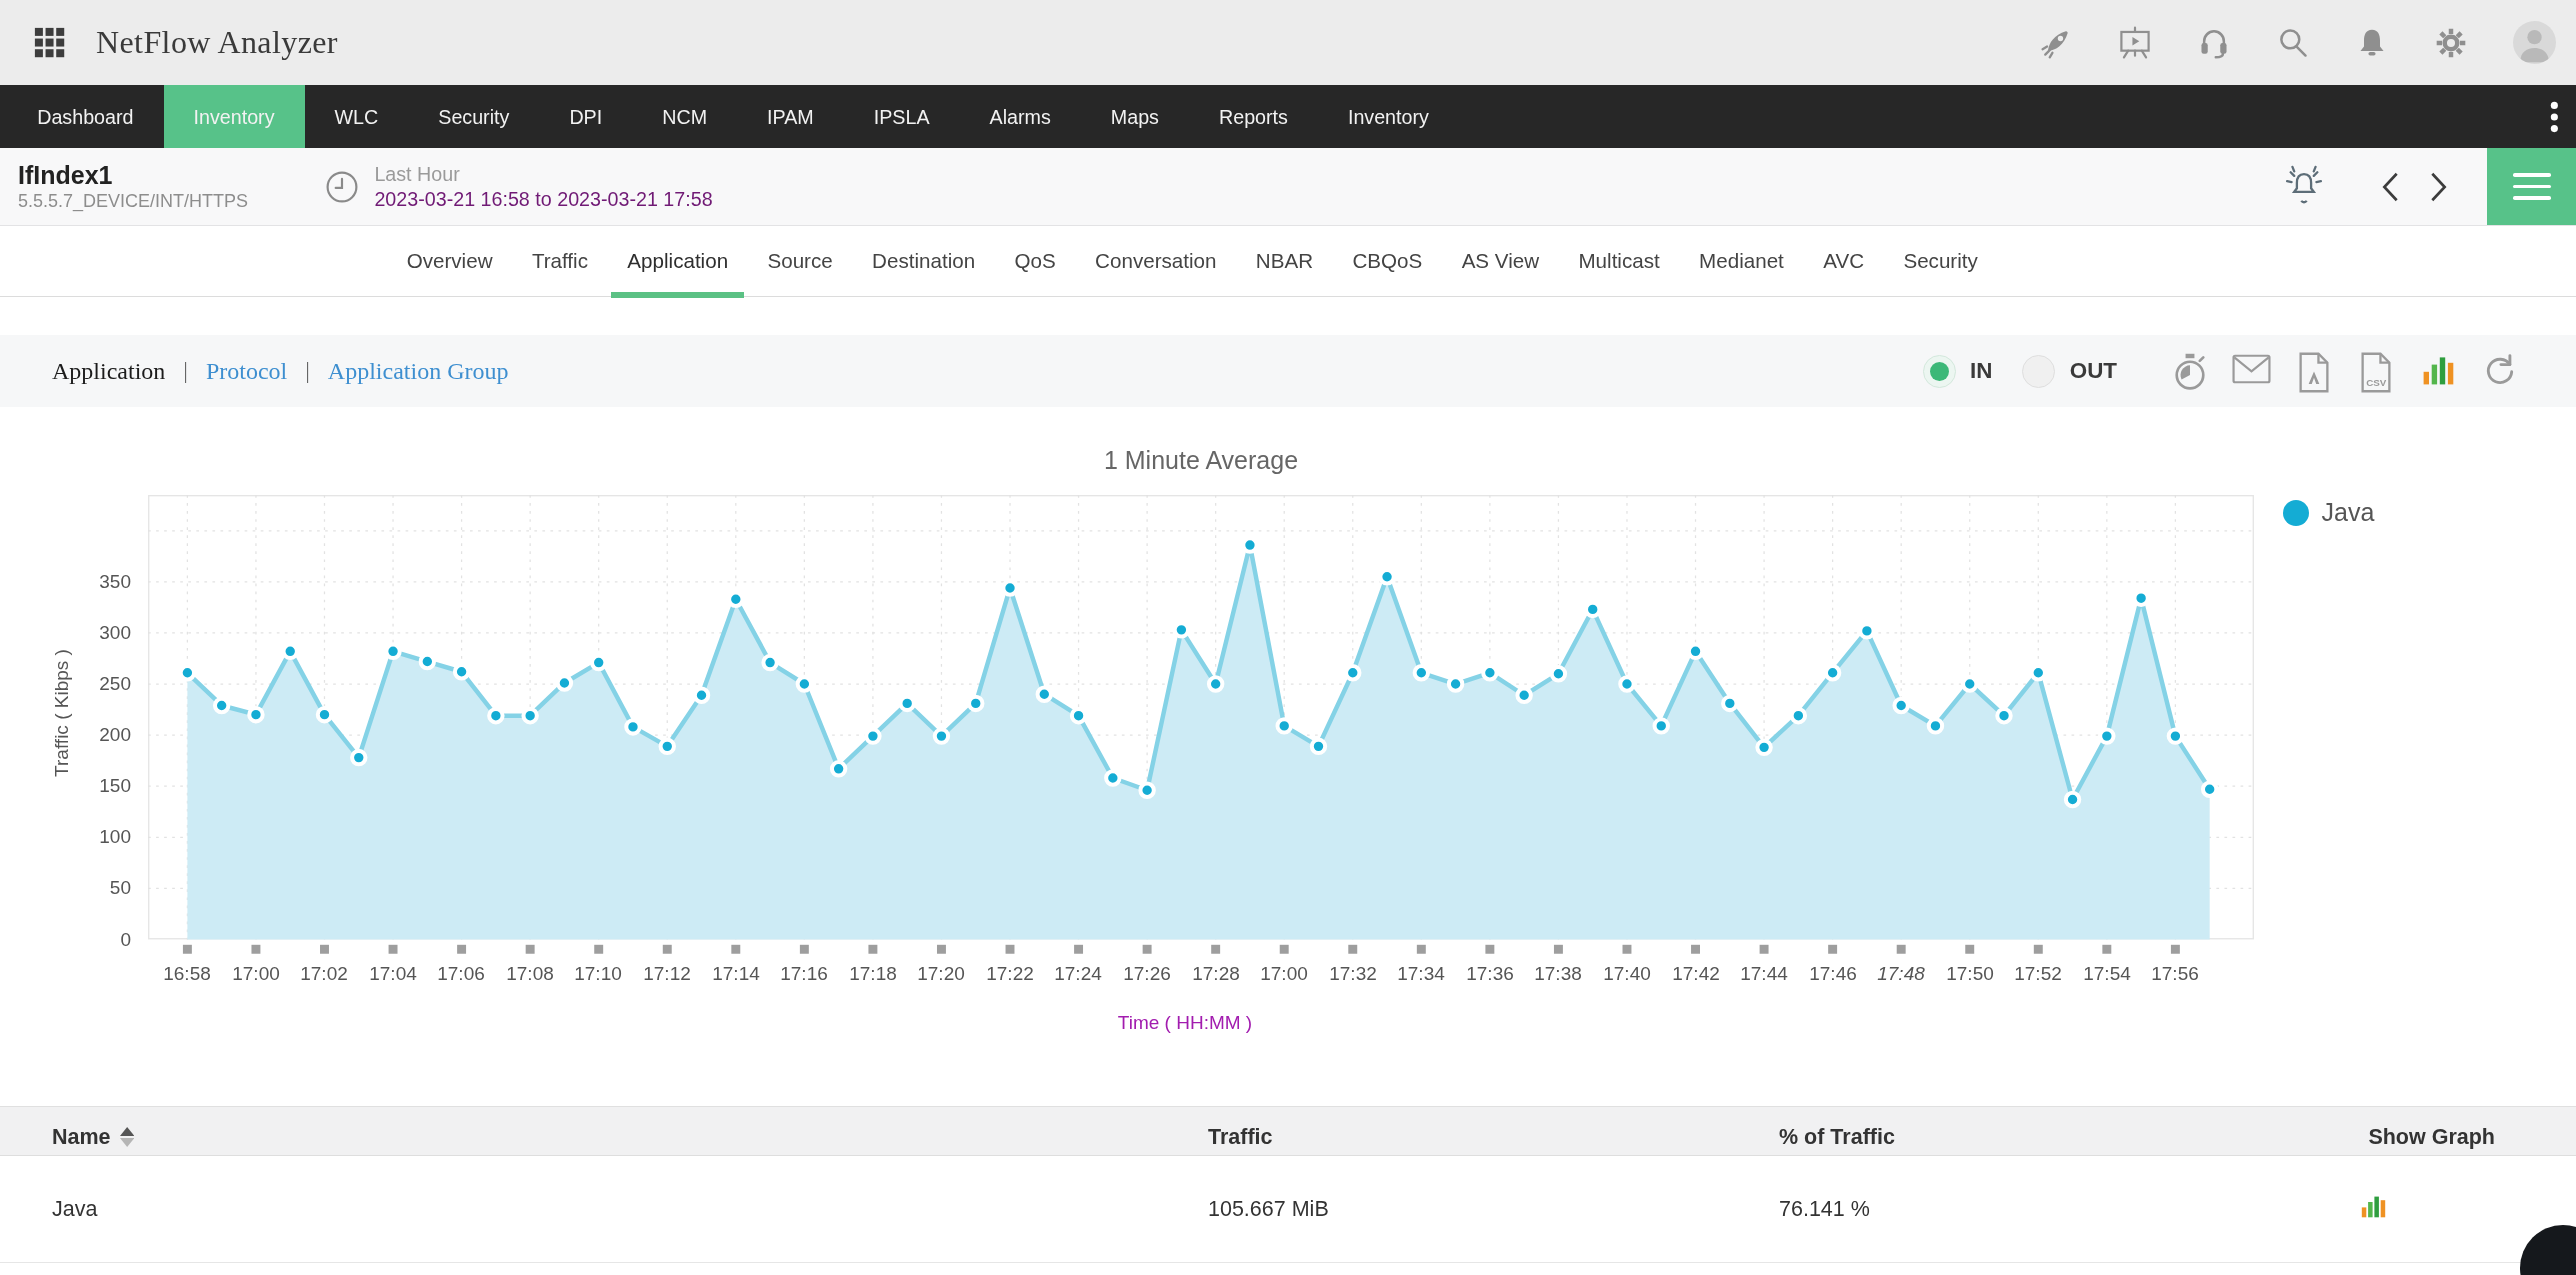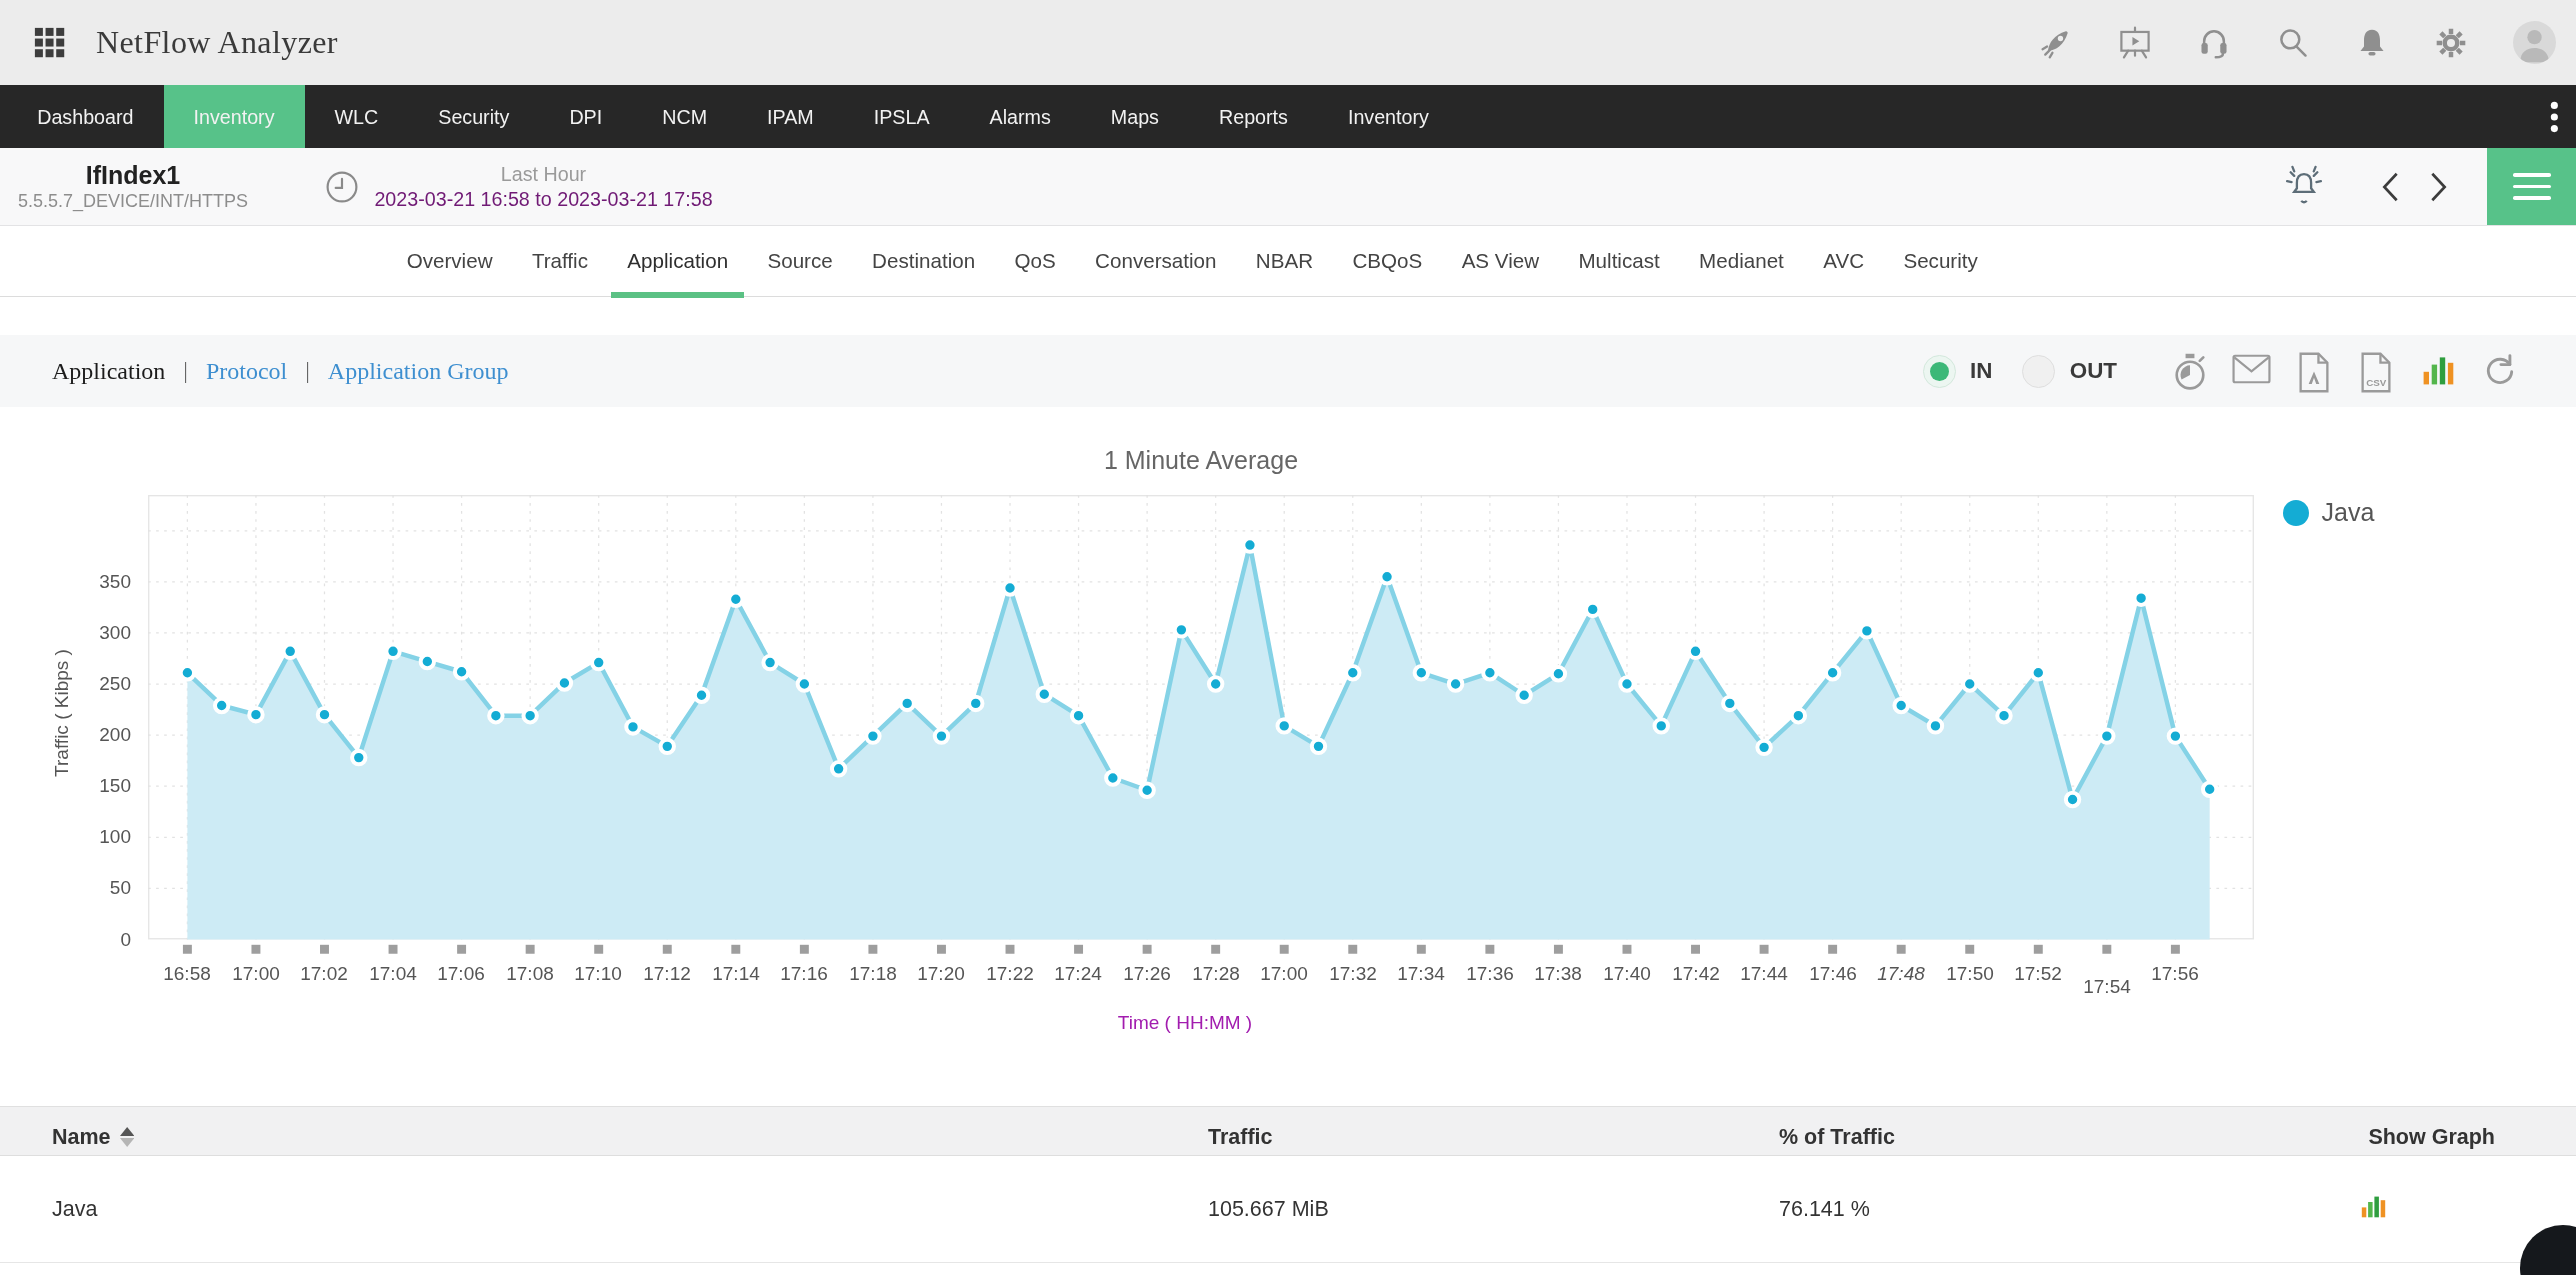--- a/index.html
+++ b/index.html
@@ -18,21 +18,21 @@
 
   
   .navbar { position:absolute; left:0; top:85px; width:100%; height:64px; background:#272727;
             display:flex; align-items:stretch; padding-left:7.2px; }
   .nav-item { display:flex; align-items:center; padding:0 30px; color:#f2f2f2; font-size:19.7px; cursor:pointer; }
   .nav-item.active { background:#57c289; }
   .nav-kebab { margin-left:auto; display:flex; align-items:center; padding:0 16px; cursor:pointer; }
 
   
   .subheader { position:absolute; left:0; top:148px; width:100%; height:78px; background:#f8f8f9;
-               border-bottom:1.8px solid #e3e3e5; display:flex; align-items:center;text-align:center; }
+               border-bottom:1.8px solid #e3e3e5; display:flex; align-items:center; }
   .device { margin-left:18px; }
   .device-title { font-size:25px; font-weight:bold; color:#222; line-height:30px; }
   .device-path { font-size:18px; color:#8d8d8d; line-height:23px; }
   .period { display:flex; align-items:center; margin-left:76px; gap:14.3px; }
   .period-text .p1 { font-size:19.7px; color:#9a9a9a; line-height:25px; }
   .period-text .p2 { font-size:19.7px; color:#701a75; line-height:25px; }
   .sub-right { margin-left:auto; display:flex; align-items:center; height:100%; }
   .sub-ic { display:flex; align-items:center; justify-content:center; cursor:pointer; }
   .alert-ic { margin-right:38px; }
   .chev { margin:0 12.5px; }
@@ -486,21 +486,21 @@
       <div class="xtick" style="left: 1378px;">17:34</div>
       <div class="xtick" style="left: 1447px;">17:36</div>
       <div class="xtick" style="left: 1515px;">17:38</div>
       <div class="xtick" style="left: 1584px;">17:40</div>
       <div class="xtick" style="left: 1653px;">17:42</div>
       <div class="xtick" style="left: 1721px;">17:44</div>
       <div class="xtick" style="left: 1790px;">17:46</div>
       <div class="xtick" style="left: 1858px; font-style: italic;">17:48</div>
       <div class="xtick" style="left: 1927px;">17:50</div>
       <div class="xtick" style="left: 1995px;">17:52</div>
-      <div class="xtick" style="left: 2064px; margin-top: 13px;">17:54</div>
+      <div class="xtick" style="left: 2064px;">17:54</div>
       <div class="xtick" style="left: 2132px;">17:56</div>
     </div>
 
   <div class="datatable">
     <div class="t-head">
       <span class="th">
         <span>Name</span>
         <span class="sort-ic">
           <svg width="14.3" height="9" viewBox="0 0 16 10">
               <path d="M8 0 L16 10 H0 Z" fill="#555"></path>

